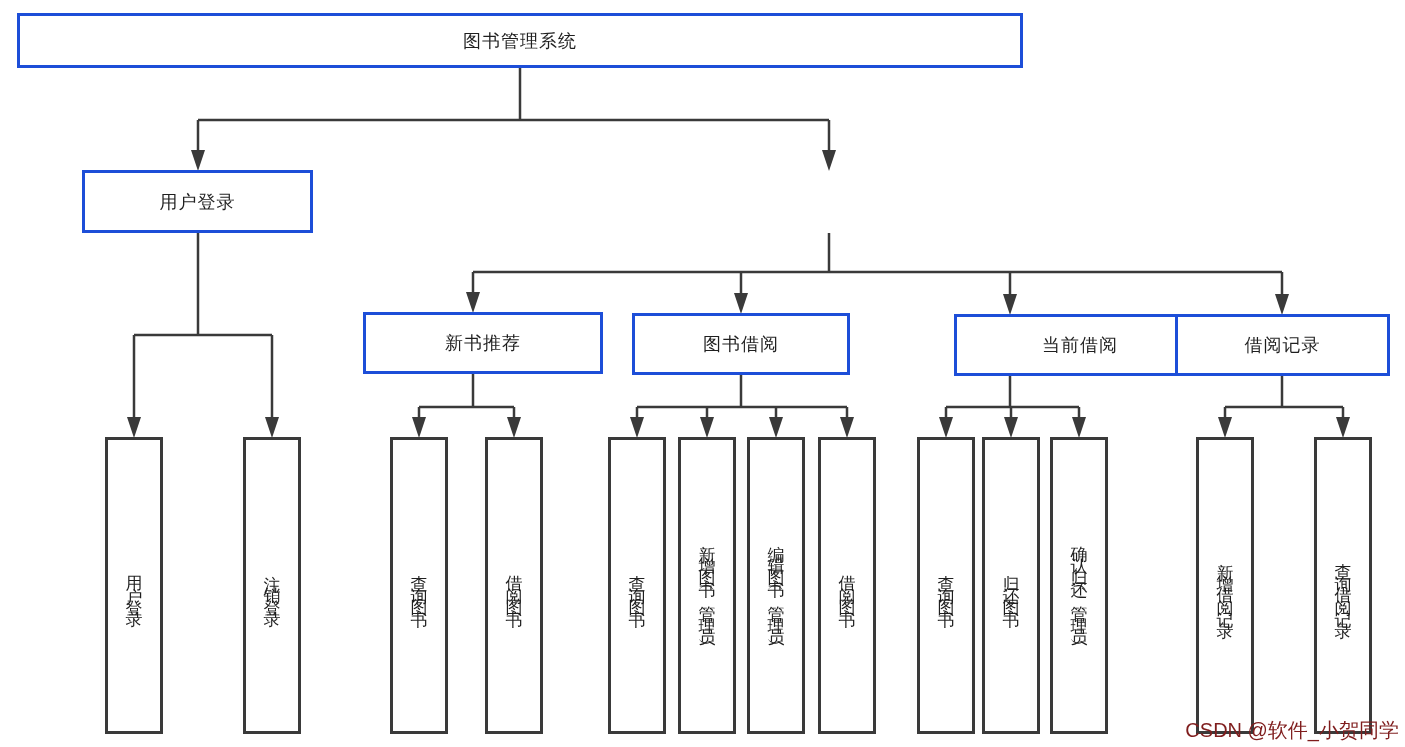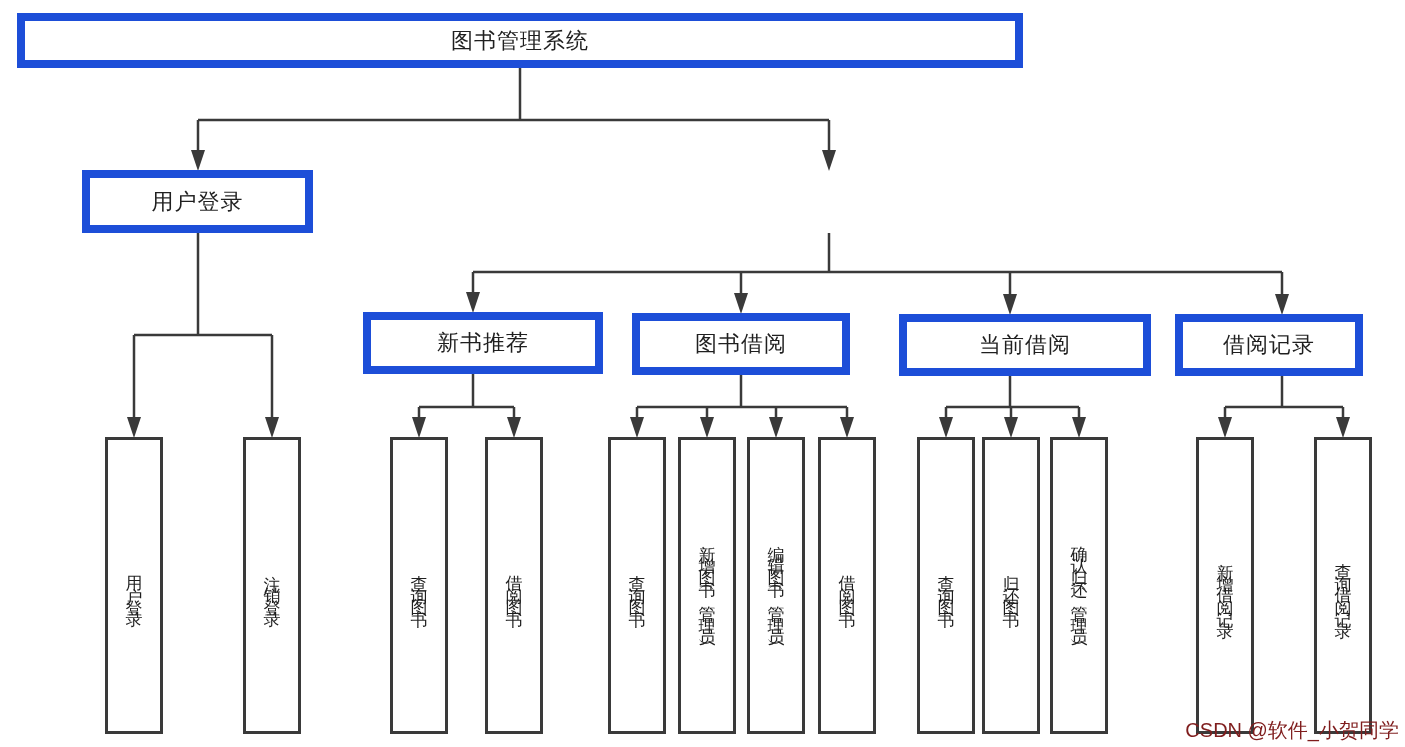--- a/index.html
+++ b/index.html
@@ -8,24 +8,24 @@
     width:1405px;height:747px;
     background:#ffffff;
     overflow:hidden;
     font-family:"Liberation Sans",sans-serif;
     color:#1f1f1f;
   }
   #wires{position:absolute;left:0;top:0;width:1405px;height:747px;}
   .nh{
     position:absolute;
     box-sizing:border-box;
-    border:8px solid #1d4ed8;
+    border:3px solid #1d4ed8;
     background:#ffffff;
     display:flex;align-items:center;justify-content:center;
-    font-size:22px;
+    font-size:18px;
     letter-spacing:1px;
     z-index:2;
   }
   .nv{
     position:absolute;
     box-sizing:border-box;
     top:437px;width:58px;height:297px;
     border:3px solid #3a3a3a;
     background:#ffffff;
     display:flex;align-items:center;justify-content:center;
@@ -120,22 +120,22 @@
       <polygon points="1336,417 1350,417 1343,438"></polygon>
     </g>
   </svg>
 
   <div class="nh" style="left:17px;top:13px;width:1006px;height:55px">图书管理系统</div>
 
   <div class="nh" style="left:82px;top:170px;width:231px;height:63px">用户登录</div>
 
   <div class="nh" style="left:363px;top:312px;width:240px;height:62px">新书推荐</div>
   <div class="nh" style="left:632px;top:313px;width:218px;height:62px">图书借阅</div>
-  <div class="nh" style="left:899px;top:314px;width:252px;height:62px">当前借阅</div>
-  <div class="nh" style="left:1175px;top:314px;width:188px;height:62px">借阅记录</div>
+  <div class="nh" style="left:954px;top:314px;width:252px;height:62px">当前借阅</div>
+  <div class="nh" style="left:1175px;top:314px;width:215px;height:62px">借阅记录</div>
 
   <div class="nv" style="left:105px">
     <span>用户登录</span>
   </div>
   <div class="nv" style="left:243px">
     <span>注销登录</span>
   </div>
 
   <div class="nv" style="left:390px">
     <span>查询图书</span>

